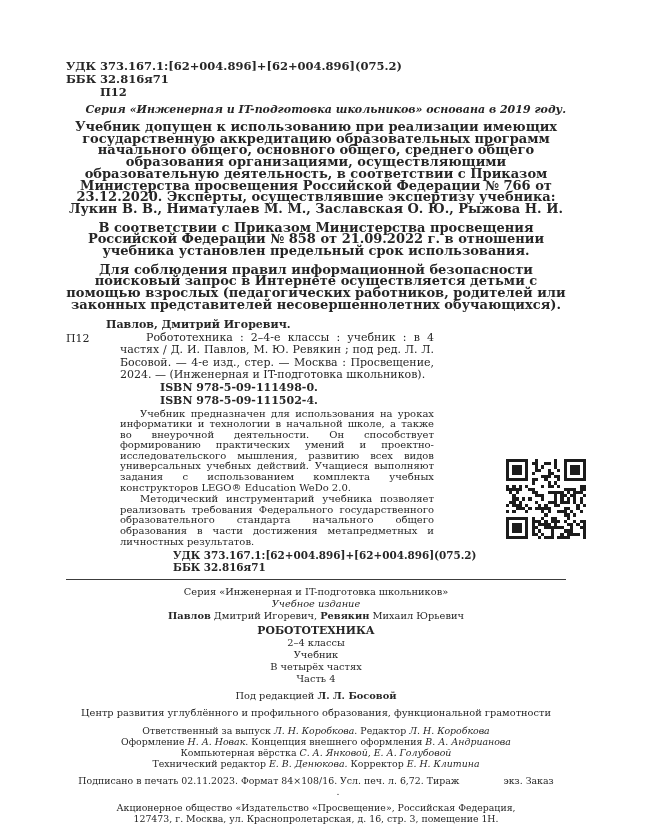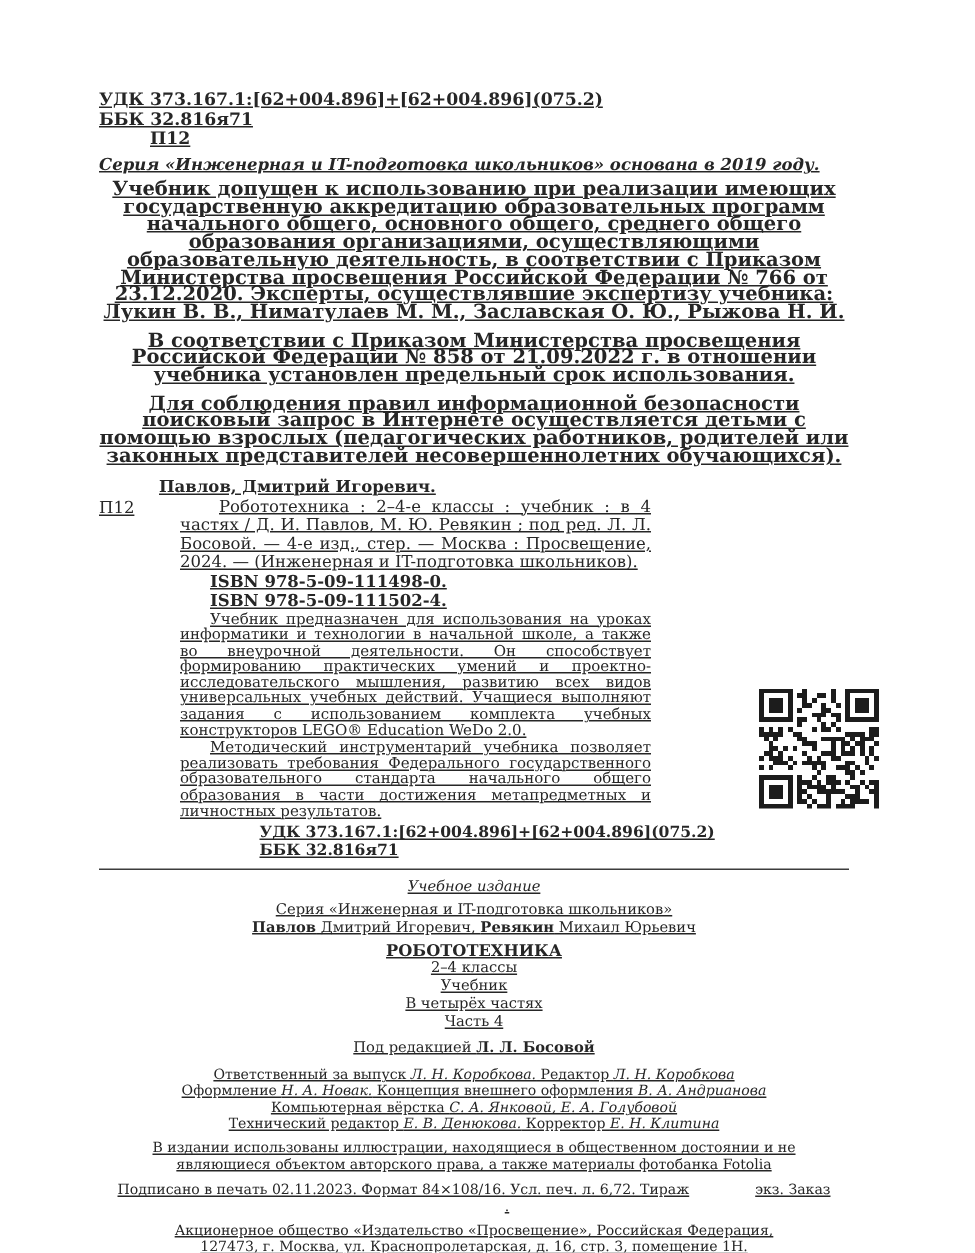--- a/index.html
+++ b/index.html
@@ -1,37 +1,37 @@
 <!DOCTYPE html>
 <html lang="ru"><head>
 <meta charset="utf-8">
 <style>
   html,body { margin:0; padding:0; background:#ffffff; }
   body {
     width:650px; height:835px; position:relative; overflow:hidden;
     font-family:"DejaVu Serif","Liberation Serif",serif;
     color:#262626; -webkit-font-smoothing:antialiased;
   }
-  .page { position:relative; box-sizing:border-box; width:628px; height:835px; padding:60px 62px 0 66px;text-decoration:underline; }
+  .page { position:relative; box-sizing:border-box; width:628px; height:835px; padding:60px 62px 0 66px; }
 
   
   .kicker div { font-size:11.5px; font-weight:bold; line-height:13px; }
   .kicker .sign { padding-left:34px; }
 
-  .series-note { text-align:left; font-style:italic; font-weight:bold; font-size:11px; margin:4px 0 5px; }
+  .series-note { text-align:right; font-style:italic; font-weight:bold; font-size:11px; margin:4px 0 5px; }
 
   .note { text-align:center; font-weight:bold; font-size:13px; line-height:11.7px; margin:0 0 7px; }
 
   .author-heading { font-weight:bold; font-size:11px; margin:1px 0 1px 40px; line-height:13px; }
 
   .bib-row { display:flex; }
   .bib-sign { width:54px; flex:0 0 54px; font-size:11px; line-height:13px; }
   .bib-main { width:314px; flex:0 0 314px; }
   .bib-desc { margin:0; font-size:11px; line-height:12.6px; text-align:justify; text-indent:26px; }
-  .bib-isbn { font-weight:bold; font-size:11px; line-height:12.8px; margin-left:20px; }
+  .bib-isbn { font-weight:bold; font-size:11px; line-height:12.8px; margin-left:40px; }
   .annot { margin:1px 0 0; font-size:10px; line-height:10.6px; text-align:justify; text-indent:20px; }
 
   .udk-footer { font-weight:bold; font-size:10.4px; line-height:11.6px; margin:3px 0 0 107px; }
 
   .rule { border:none; border-top:1.4px solid #3c3c3c; margin:6px 0 6px; }
 
   
   .imprint { text-align:center; font-size:9.8px; line-height:12px; }
   .imp-line { line-height:12px; }
   .imp-line.italic { font-style:italic; }
@@ -76,34 +76,34 @@
   </div>
 
   <div class="udk-footer">
     <div>УДК 373.167.1:[62+004.896]+[62+004.896](075.2)</div>
     <div>ББК 32.816я71</div>
   </div>
 
   <hr class="rule">
 
   <div class="imprint">
+    <div class="imp-line mt3">Серия «Инженерная и IT-подготовка школьников»</div>
     <div class="imp-line italic">Учебное издание</div>
-    <div class="imp-line mt3">Серия «Инженерная и IT-подготовка школьников»</div>
     <div class="imp-line"><b>Павлов</b><span> Дмитрий Игоревич, </span><b>Ревякин</b><span> Михаил Юрьевич</span></div>
     <div class="imp-line title">РОБОТОТЕХНИКА</div>
     <div class="imp-line">2–4 классы</div>
     <div class="imp-line">Учебник</div>
     <div class="imp-line">В четырёх частях</div>
     <div class="imp-line">Часть 4</div>
     <div class="imp-line mt5"><span>Под редакцией </span><b>Л. Л. Босовой</b></div>
+    <div class="imp-line mt5">Центр развития углублённого и профильного образования, функциональной грамотности</div>
     <div class="imp-line small mt6"><span>Ответственный за выпуск </span><i>Л. Н. Коробкова.</i><span> Редактор </span><i>Л. Н. Коробкова</i></div>
     <div class="imp-line small"><span>Оформление </span><i>Н. А. Новак.</i><span> Концепция внешнего оформления </span><i>В. А. Андрианова</i></div>
     <div class="imp-line small"><span>Компьютерная вёрстка </span><i>С. А. Янковой, Е. А. Голубовой</i></div>
     <div class="imp-line small"><span>Технический редактор </span><i>Е. В. Денюкова.</i><span> Корректор </span><i>Е. Н. Клитина</i></div>
-    <div class="imp-line small mt5" style="max-width:460px;margin-left:auto;margin-right:auto;">В издании использованы иллюстрации, находящиеся в общественном достоянии и не являющиеся объектом авторского права, а также материалы фотобанка Fotolia</div>
     <div class="imp-line small mt6"><span>Подписано в печать 02.11.2023. Формат 84×108/16. Усл. печ. л. 6,72. Тираж</span><span class="gap"></span><span>экз. Заказ</span><span class="gap"></span><span>.</span></div>
     <div class="imp-line small mt5" style="max-width:420px;margin-left:auto;margin-right:auto;">Акционерное общество «Издательство «Просвещение», Российская Федерация, 127473, г. Москва, ул. Краснопролетарская, д. 16, стр. 3, помещение 1Н.</div>
 
   </div>
 
   <div class="qr">
     <svg id="qr-svg" viewBox="0 0 25 25" xmlns="http://www.w3.org/2000/svg">
         <rect x="0" y="0" width="1" height="1"></rect>
         <rect x="1" y="0" width="1" height="1"></rect>
         <rect x="2" y="0" width="1" height="1"></rect>

